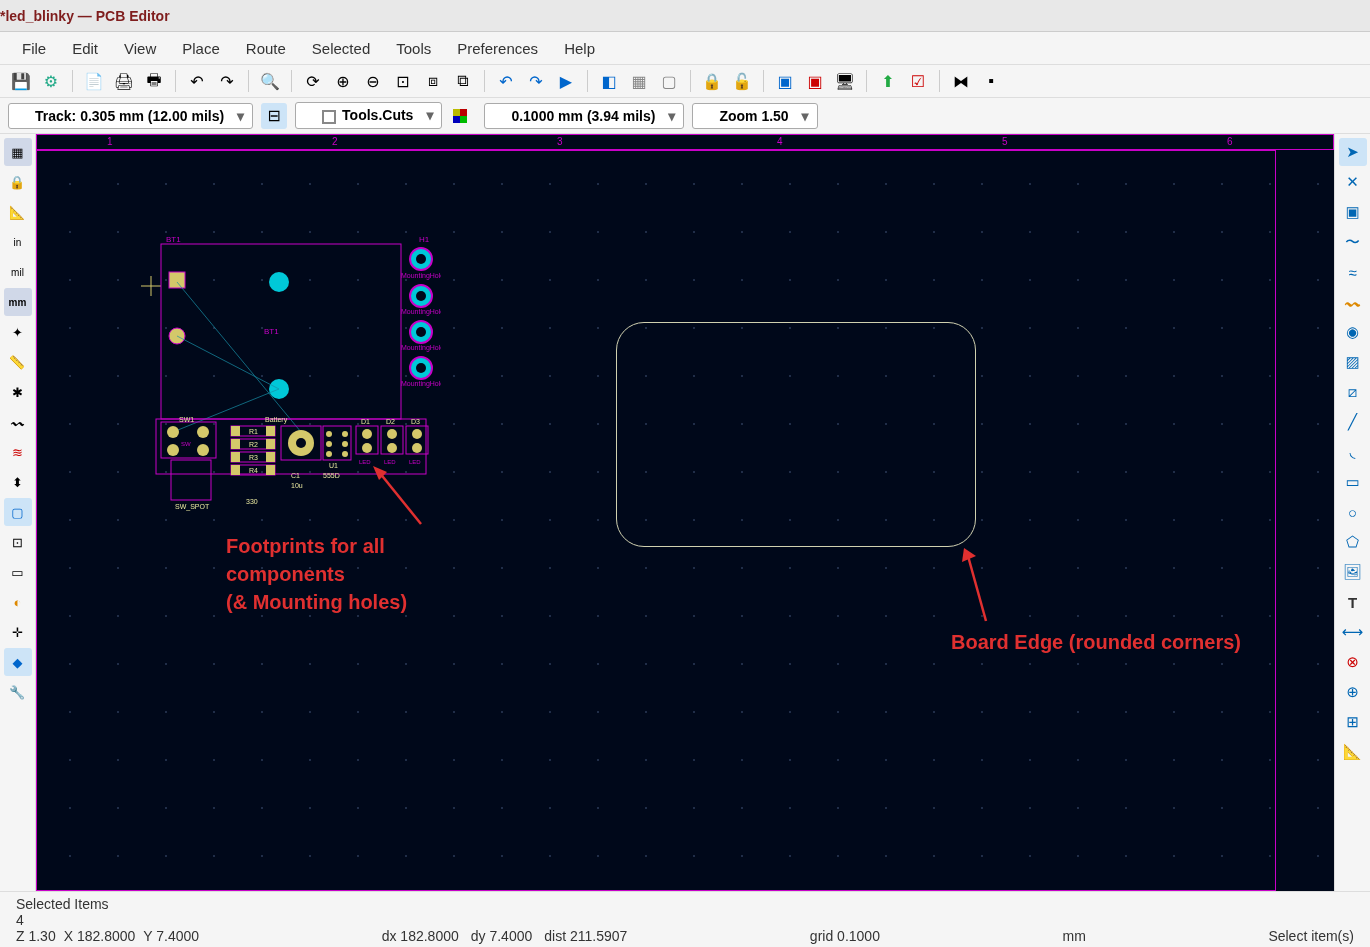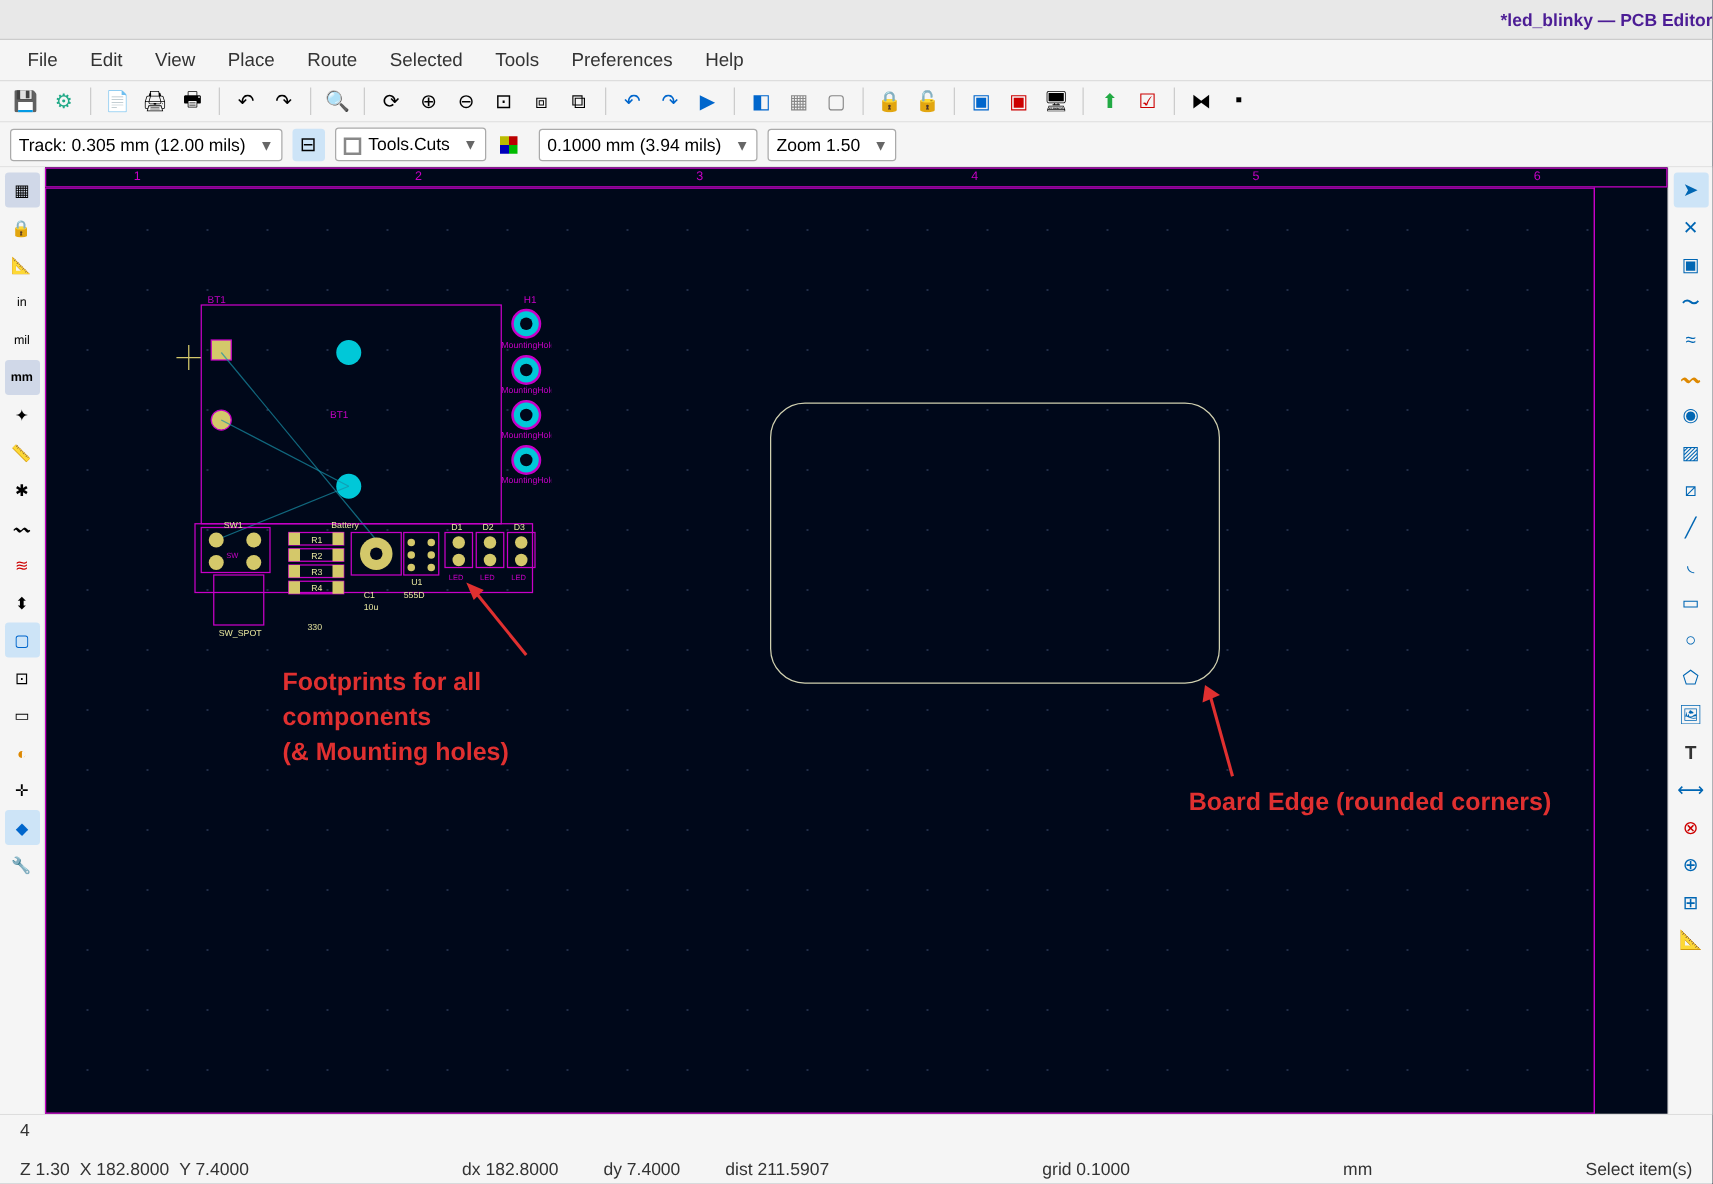--- a/index.html
+++ b/index.html
@@ -1,24 +1,24 @@
 <!DOCTYPE html>
 <html><head>
 <meta charset="utf-8">
 <style>
 * { margin: 0; padding: 0; box-sizing: border-box; font-family: sans-serif; }
 body { background: #f0f0f0; width: 1370px; height: 947px; overflow: hidden; display: flex; flex-direction: column; }
-.titlebar { height: 32px; background: #e8e8e8; border-bottom: 1px solid #ccc; display: flex; align-items: center; justify-content: flex-end; font-size: 14px; color: #4c1d95; font-weight: 600; }
+.titlebar { height: 32px; background: #e8e8e8; border-bottom: 1px solid #ccc; display: flex; align-items: center; justify-content: flex-start; font-size: 14px; color: #7f1d1d; font-weight: 600; }
 .menubar { height: 32px; background: #f5f5f5; display: flex; align-items: center; padding: 0 10px; gap: 2px; }
 .menubar span { padding: 4px 12px; font-size: 15px; color: #333; cursor: pointer; }
 .toolbar { height: 34px; background: #f5f5f5; border-top: 1px solid #ddd; border-bottom: 1px solid #ddd; display: flex; align-items: center; padding: 0 8px; gap: 4px; }
 .tool-btn { width: 26px; height: 26px; display: flex; align-items: center; justify-content: center; border-radius: 3px; cursor: pointer; font-size: 16px; }
 .tool-sep { width: 1px; height: 22px; background: #ccc; margin: 0 4px; }
 .dropdowns { height: 36px; background: #f5f5f5; border-bottom: 1px solid #ddd; display: flex; align-items: center; padding: 0 8px; gap: 8px; }
-.dropdown { background: white; border: 1px solid #aaa; border-radius: 3px; padding: 4px 28px 4px 6px; font-size: 14px; position: relative; cursor: pointer; min-width: 100px; }
+.dropdown { background: white; border: 1px solid #aaa; border-radius: 3px; padding: 4px 28px 4px 26px; font-size: 14px; position: relative; cursor: pointer; min-width: 100px; font-weight: bold; }
 .dropdown::after { content: "▾"; position: absolute; right: 8px; top: 4px; color: #666; }
 .layer-swatch { display: inline-block; width: 14px; height: 14px; background: repeating-conic-gradient(#b00 0 90deg, #0b0 0 180deg, #00b 0 270deg, #bb0 0 360deg); margin-right: 6px; vertical-align: middle; }
 .edge-swatch { display: inline-block; width: 14px; height: 14px; border: 2px solid #888; margin-right: 6px; vertical-align: middle; }
 .main-area { flex: 1; display: flex; background: #f5f5f5; position: relative; }
 .left-toolbar { width: 36px; background: #f5f5f5; border-right: 1px solid #ddd; display: flex; flex-direction: column; align-items: center; padding: 4px 0; gap: 2px; }
 .left-tool { width: 28px; height: 28px; display: flex; align-items: center; justify-content: center; border-radius: 3px; cursor: pointer; font-size: 13px; }
 .left-tool.grid { background: #d0d8e8; }
 .left-tool.lock { color: #c00; }
 .canvas-wrap { flex: 1; position: relative; background: #00081a; }
 .right-toolbar { width: 36px; background: #f5f5f5; border-left: 1px solid #ddd; display: flex; flex-direction: column; align-items: center; padding: 4px 0; gap: 2px; }
@@ -306,29 +306,32 @@
     <div class="right-tool">⟷</div>
     <div class="right-tool" style="color:#c00">⊗</div>
     <div class="right-tool">⊕</div>
     <div class="right-tool">⊞</div>
     <div class="right-tool">📐</div>
   </div>
 </div>
 
 <div class="statusbar">
   <div class="status-row">
+    <span>Selected Items</span>
+  </div>
+  <div class="status-row">
     <span>4</span>
   </div>
   <div class="status-bottom">
     <div style="display:flex;gap:8px">
       <span>Z 1.30</span>
       <span>X 182.8000</span>
       <span>Y 7.4000</span>
     </div>
-    <div style="display:flex;gap:36px">
+    <div style="display:flex;gap:12px">
       <span>dx 182.8000</span>
       <span>dy 7.4000</span>
       <span>dist 211.5907</span>
     </div>
     <span>grid 0.1000</span>
     <span>mm</span>
     <span>Select item(s)</span>
   </div>
 </div>
 

